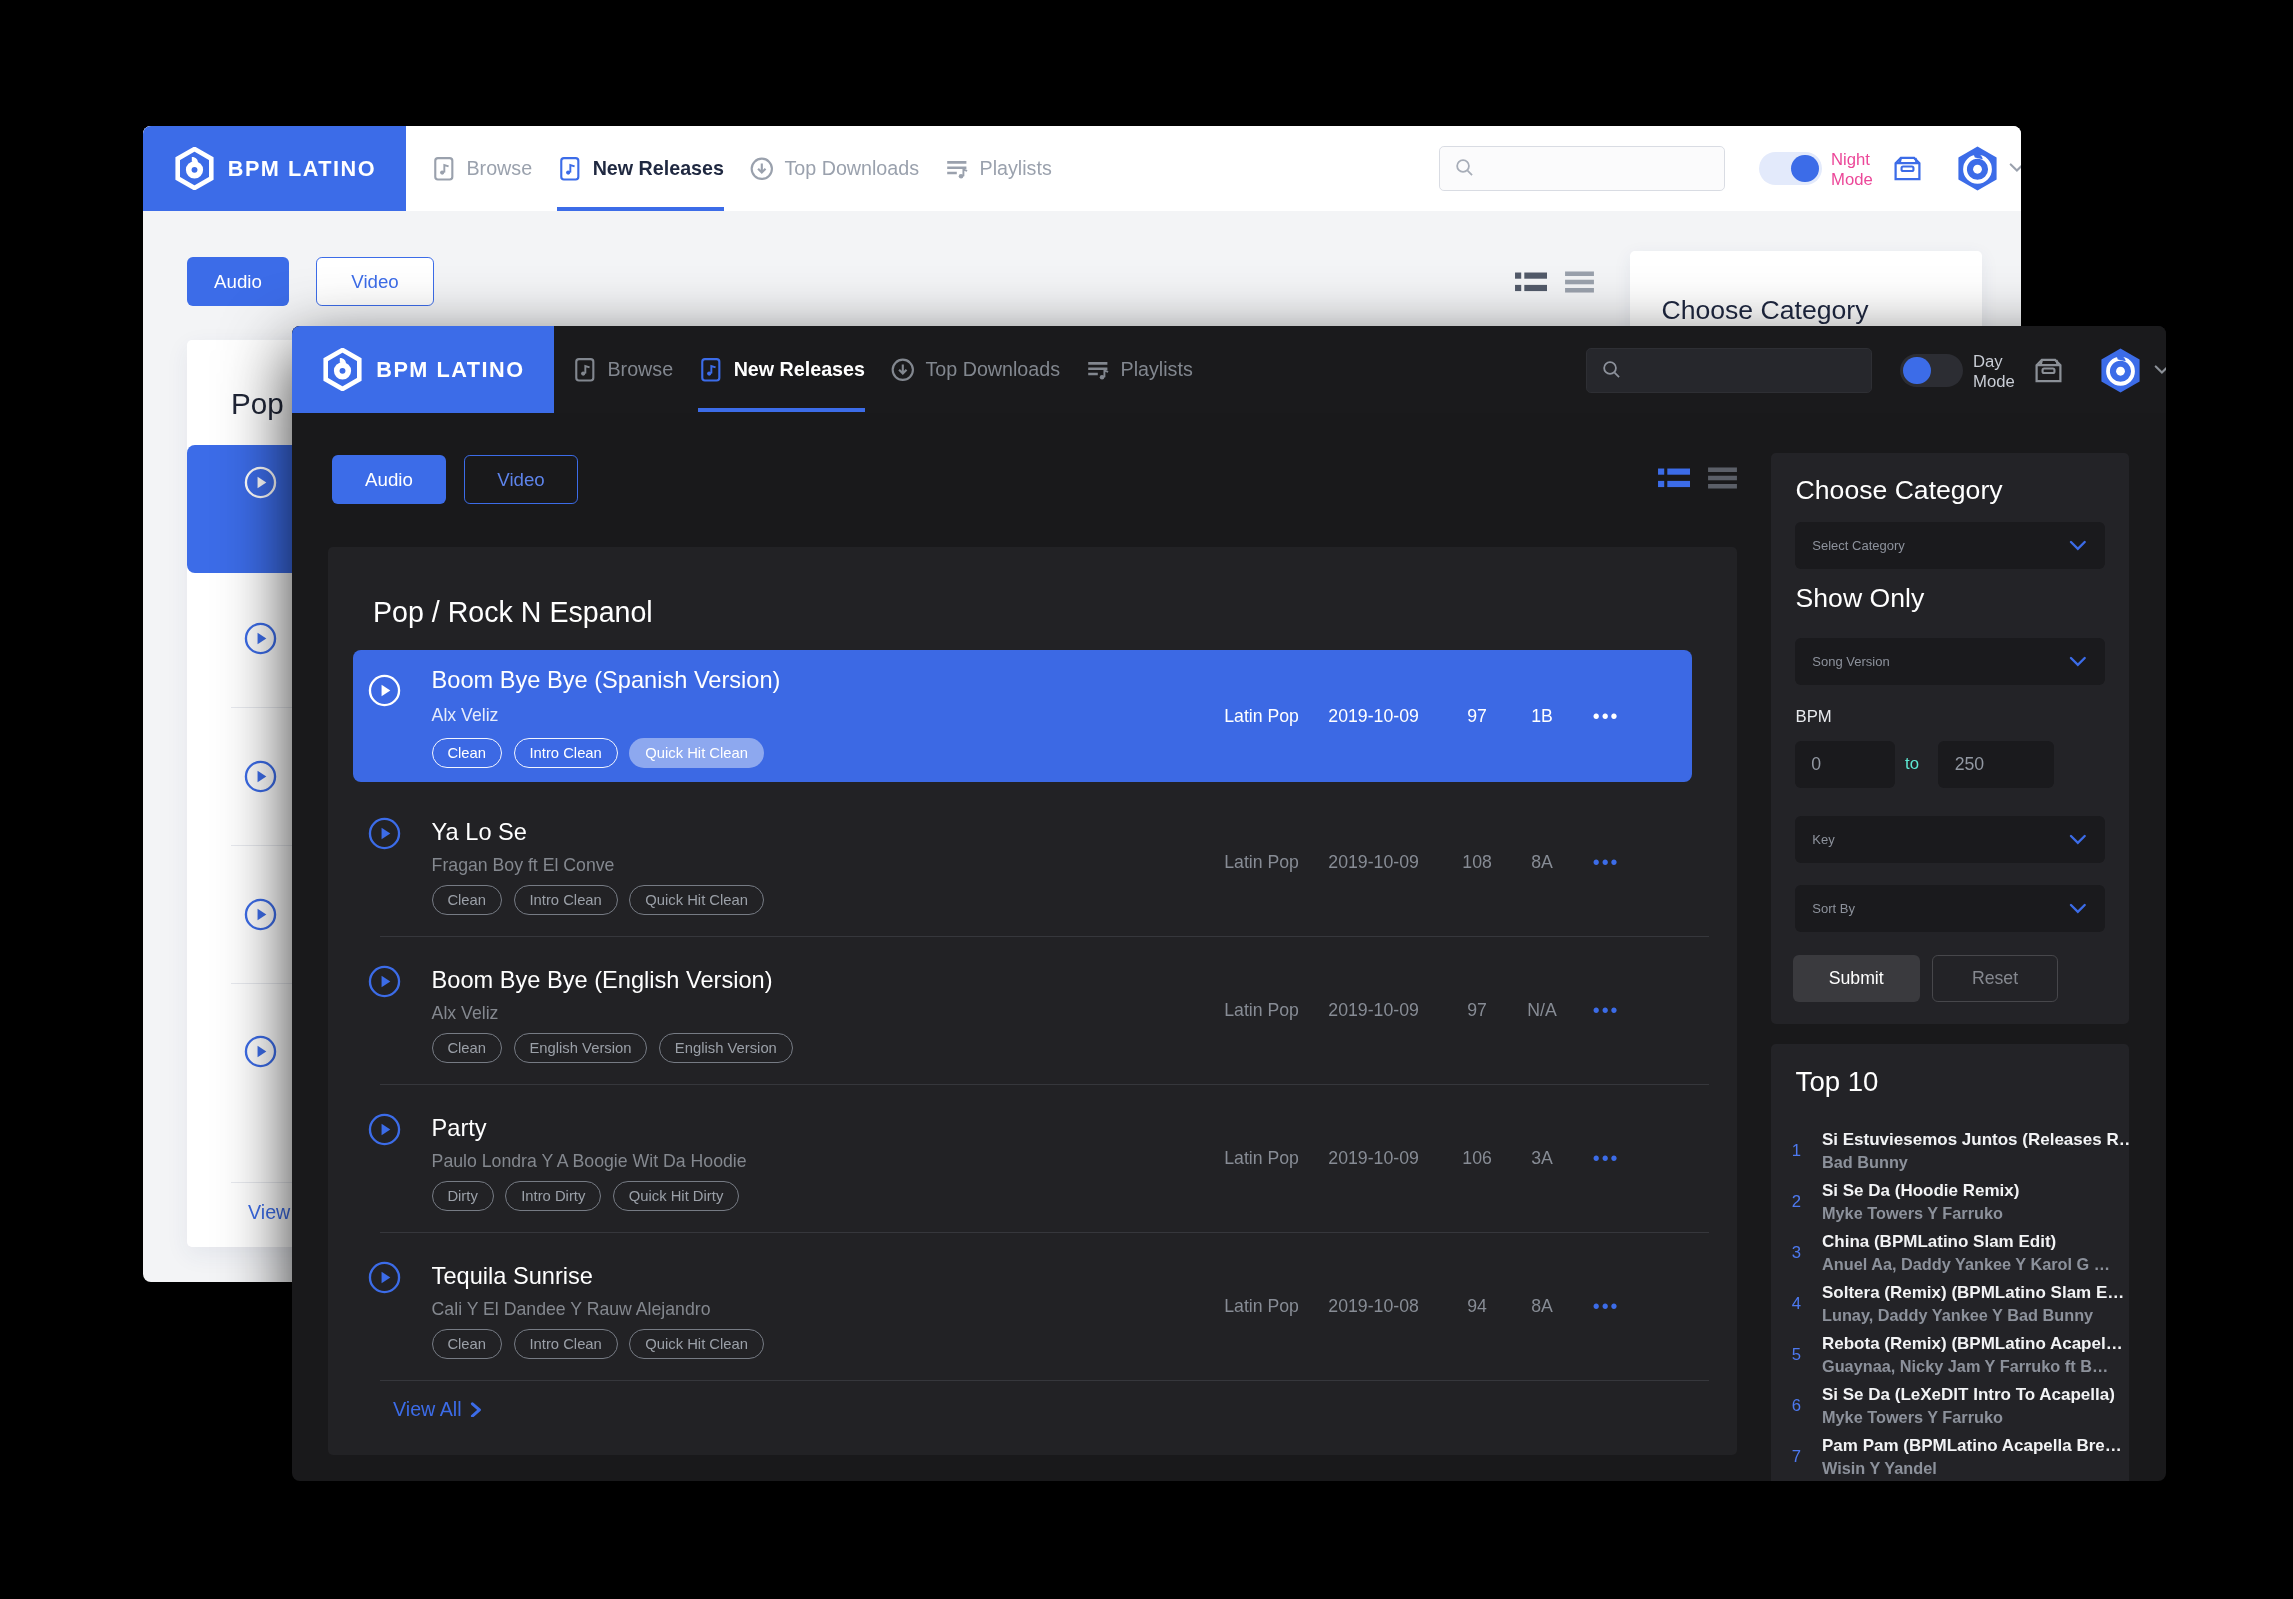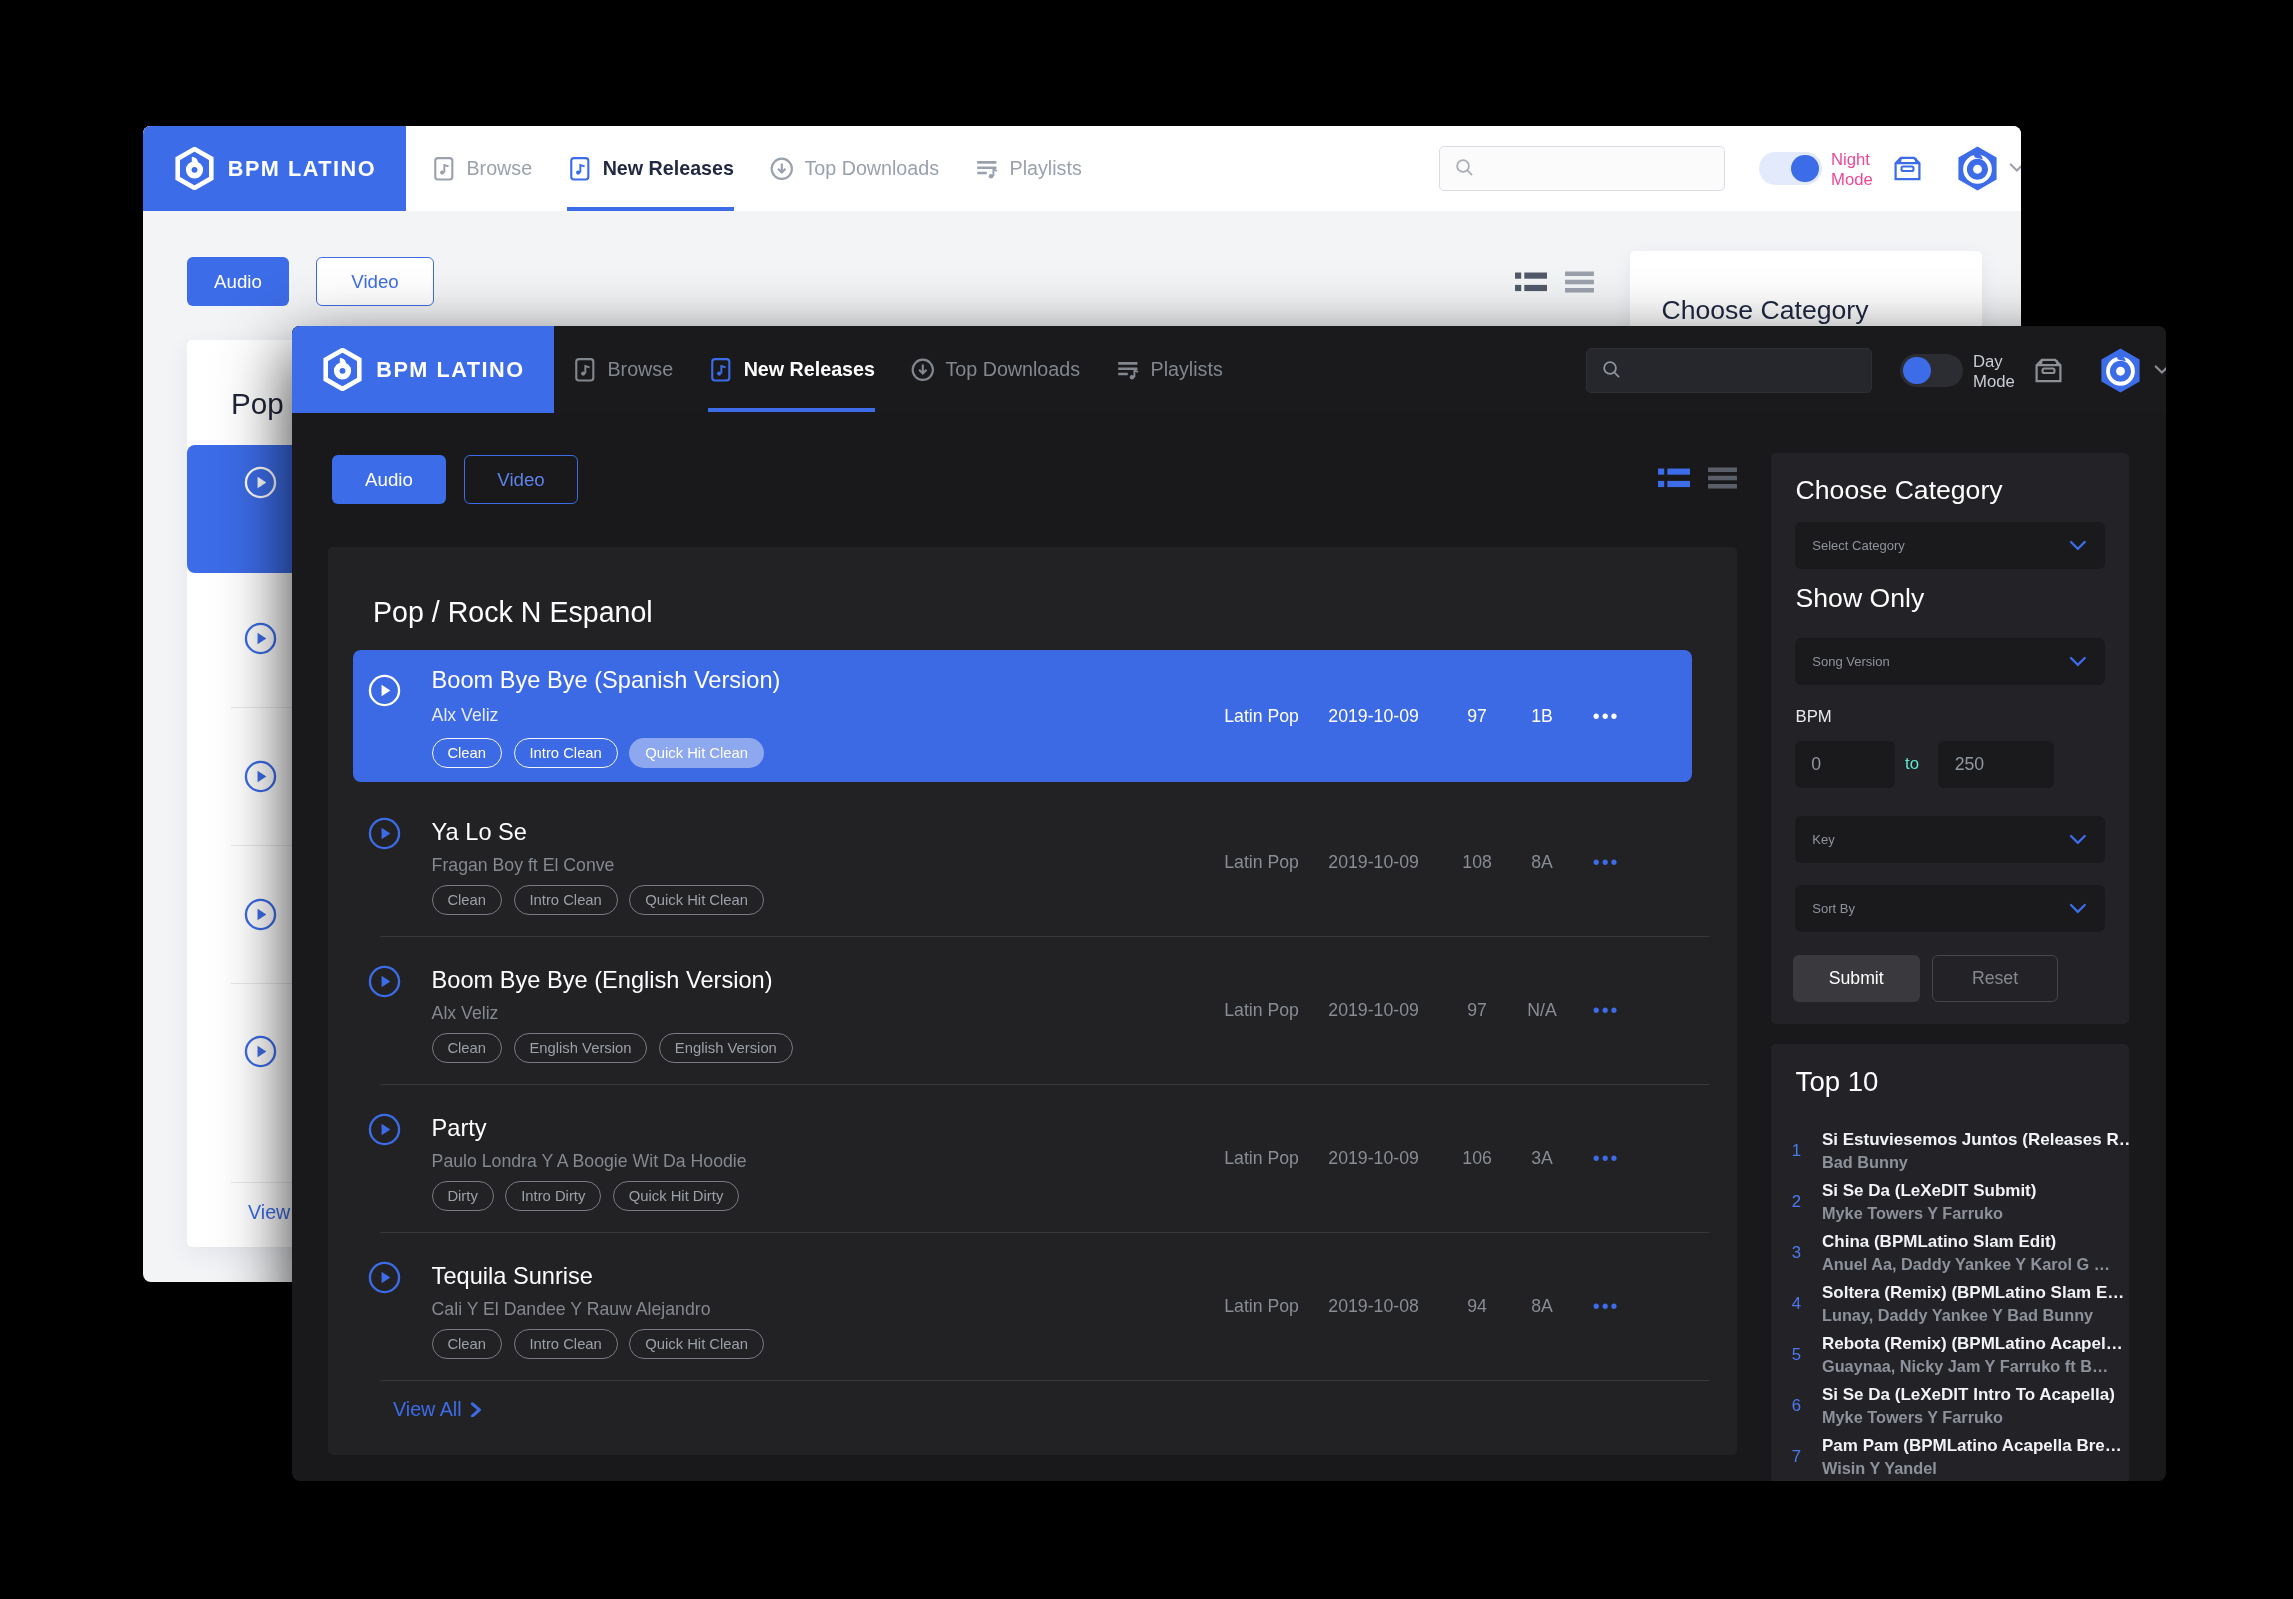--- a/index.html
+++ b/index.html
@@ -7,21 +7,21 @@
     font-family:"Liberation Sans",sans-serif;-webkit-font-smoothing:antialiased;}
   .window{position:absolute;border-radius:7.9px;overflow:hidden;}
 
   
   .lw{left:143px;top:126px;width:1878px;height:1156px;background:#f3f4f6;z-index:1;
       box-shadow:0 19.7px 59px rgba(0,0,0,.55);}
   .lw-header{position:absolute;left:0;top:0;width:100%;height:85px;background:#ffffff;}
   .logo-block{position:absolute;left:0;top:0;width:263px;height:85px;background:#3c6ce8;
       display:flex;align-items:center;justify-content:center;gap:11.8px;}
   .logo-text{color:#fff;font-size:21.7px;font-weight:700;letter-spacing:1.5px;}
-  .nav{position:absolute;left:288px;top:0;height:85px;display:flex;align-items:center;gap:35px;}
+  .nav{position:absolute;left:288px;top:0;height:85px;display:flex;align-items:center;gap:25px;}
   .nav-item{display:flex;align-items:center;gap:9.9px;font-size:19.7px;height:85px;position:relative;cursor:pointer;}
   .lw .nav-item{color:#9aa1ad;}
   .lw .nav-item.active{color:#1f2840;font-weight:700;}
   .nav-item.active::after{content:"";position:absolute;left:0;right:0;bottom:0;height:3.9px;background:#3c6ce8;}
   .nav-item svg{width:25.6px;height:25.6px;}
   .lw .nav-item.active svg{color:#3c6ce8;}
   .search-box{display:flex;align-items:center;gap:11.8px;border-radius:4.9px;padding:0 13.8px;height:45px;box-sizing:border-box;}
   .lw .search-box{position:absolute;left:1296px;top:19.7px;width:286px;background:#fbfbfc;border:1px solid #d9dce3;color:#a7adb8;}
   .toggle{position:absolute;border-radius:16.7px;height:33px;width:63px;}
   .toggle .knob{position:absolute;top:3px;width:27.6px;height:27.6px;border-radius:50%;background:#3c6ce8;}
@@ -528,21 +528,21 @@
         <div class="top10-item">
           <div class="t10-num">1</div>
           <div class="t10-text">
               <div class="t10-song">Si Estuviesemos Juntos (Releases R…</div>
           <div class="t10-artist">Bad Bunny</div>
             </div>
         </div>
         <div class="top10-item">
           <div class="t10-num">2</div>
           <div class="t10-text">
-              <div class="t10-song">Si Se Da (LeXeDIT Submit)</div>
+              <div class="t10-song">Si Se Da (Hoodie Remix)</div>
           <div class="t10-artist">Myke Towers Y Farruko</div>
             </div>
         </div>
         <div class="top10-item">
           <div class="t10-num">3</div>
           <div class="t10-text">
               <div class="t10-song">China (BPMLatino Slam Edit)</div>
           <div class="t10-artist">Anuel Aa, Daddy Yankee Y Karol G …</div>
             </div>
         </div>

